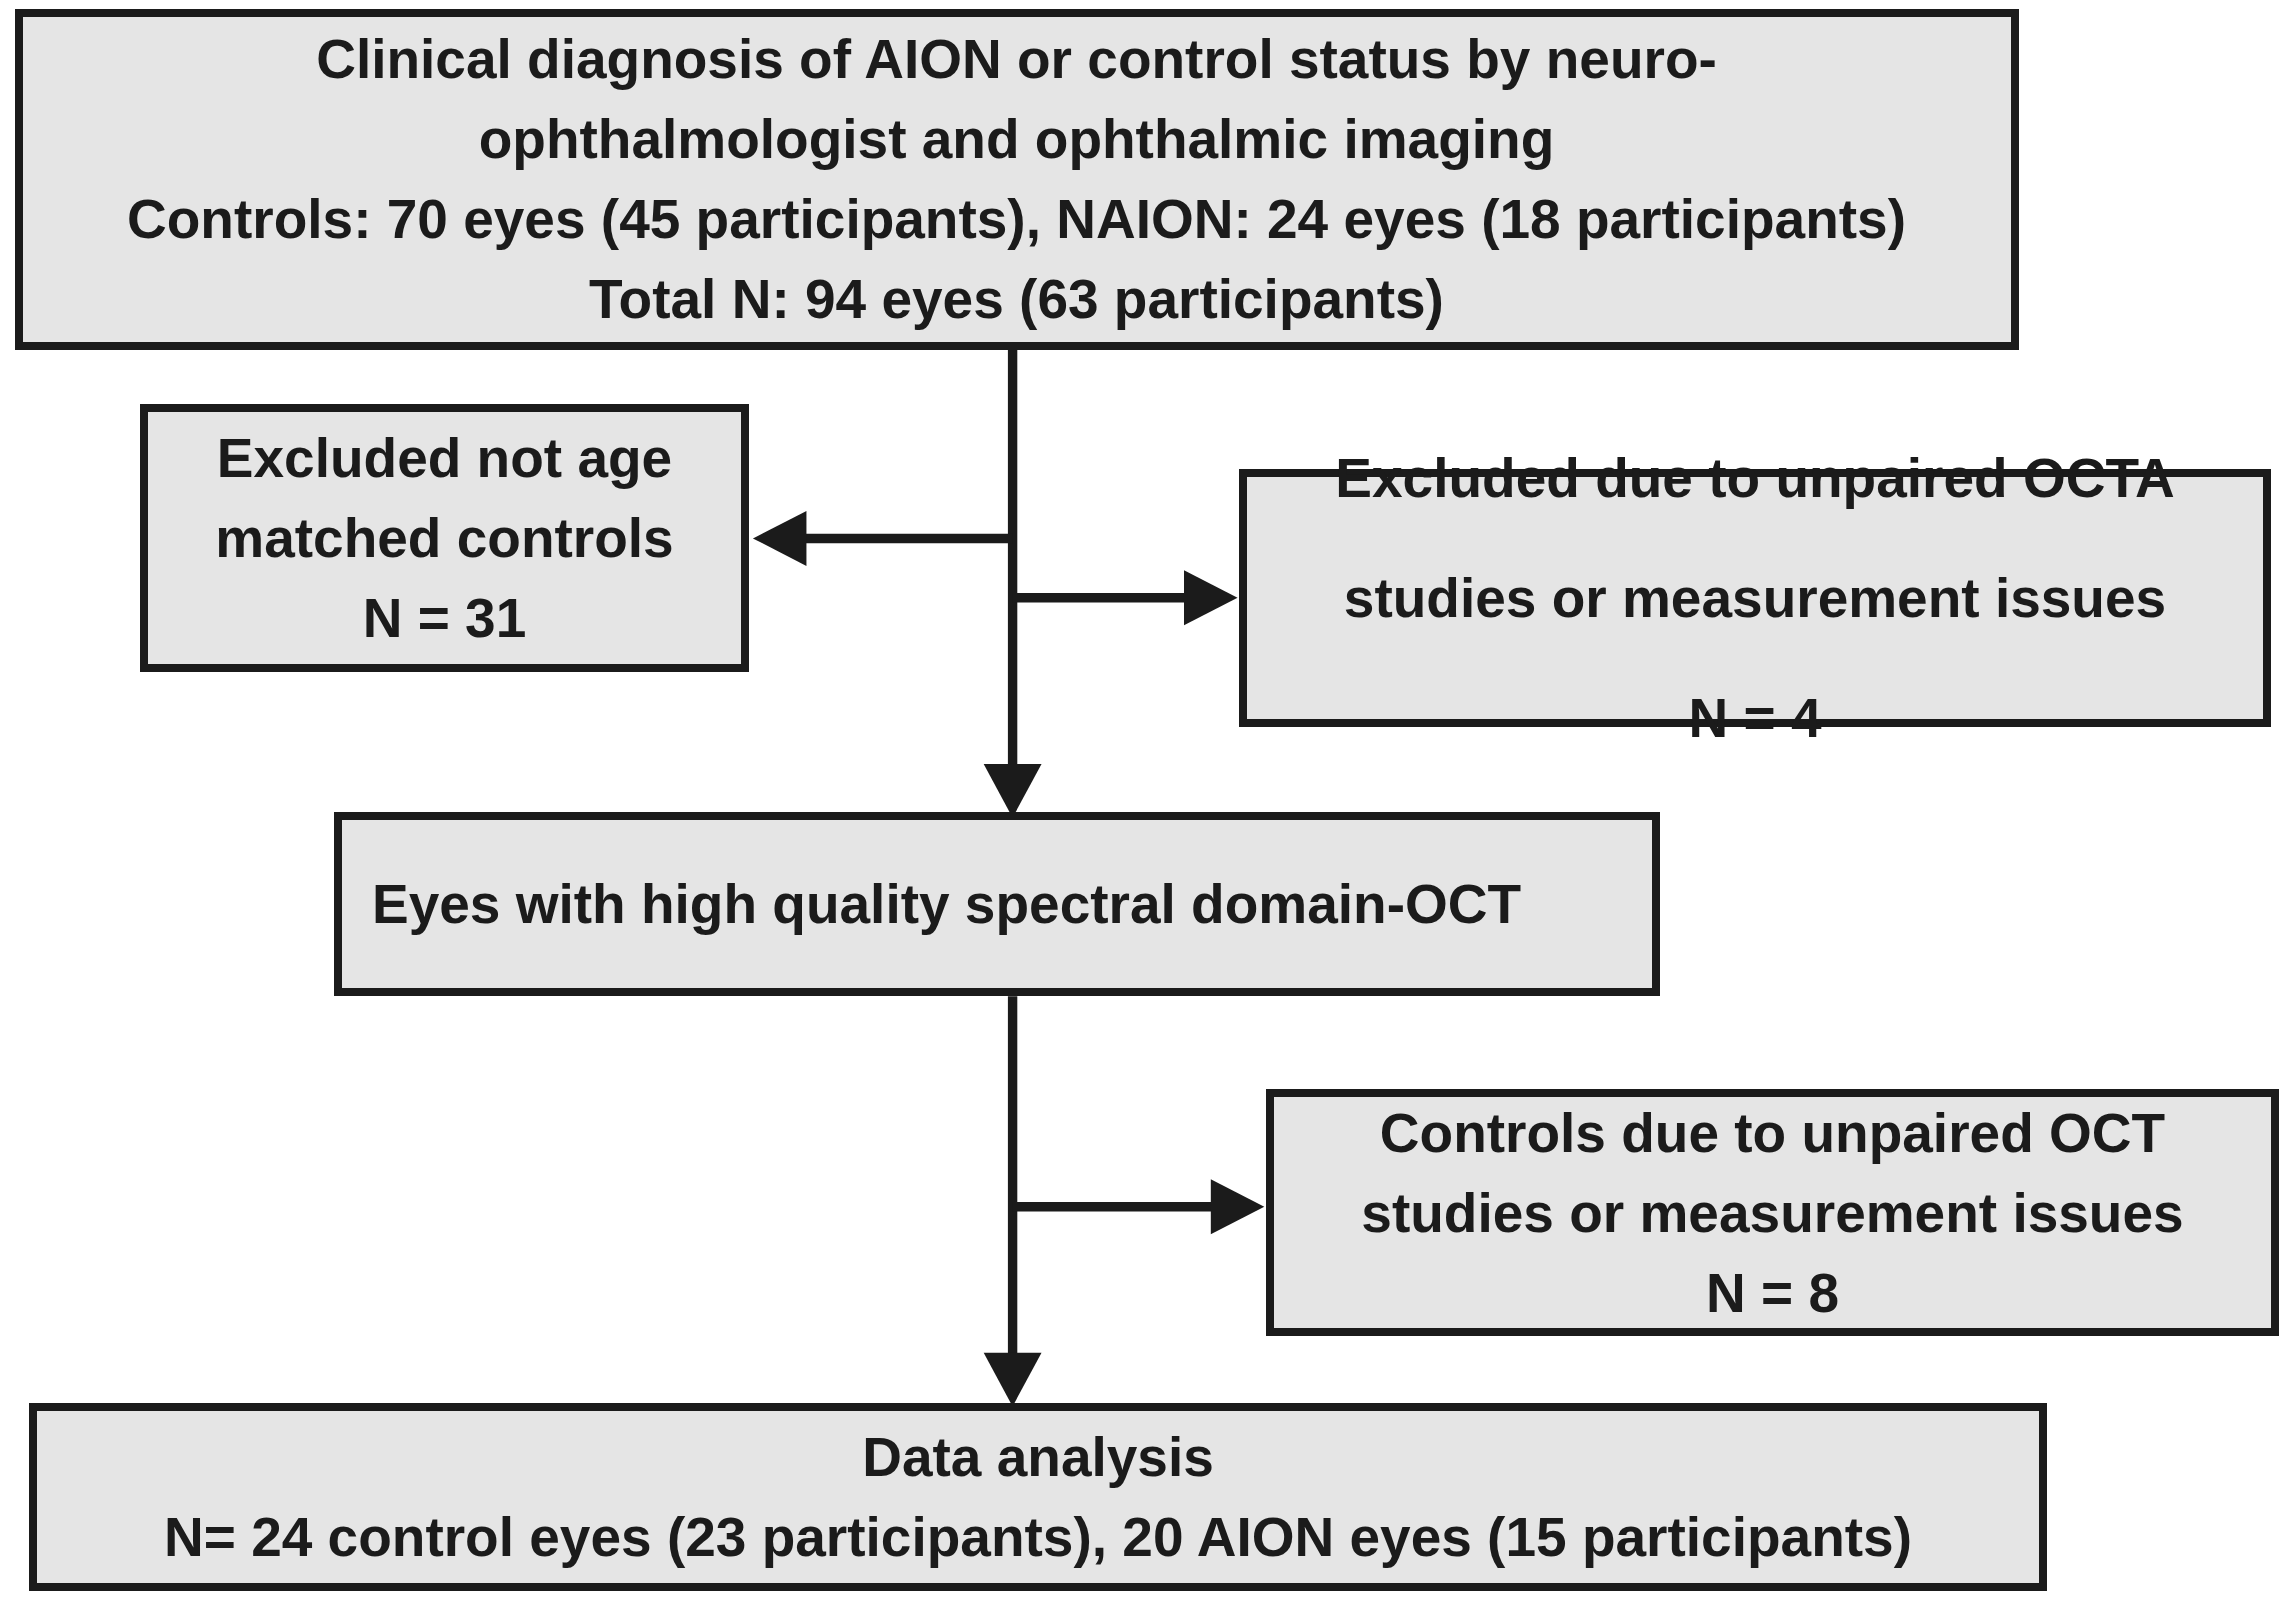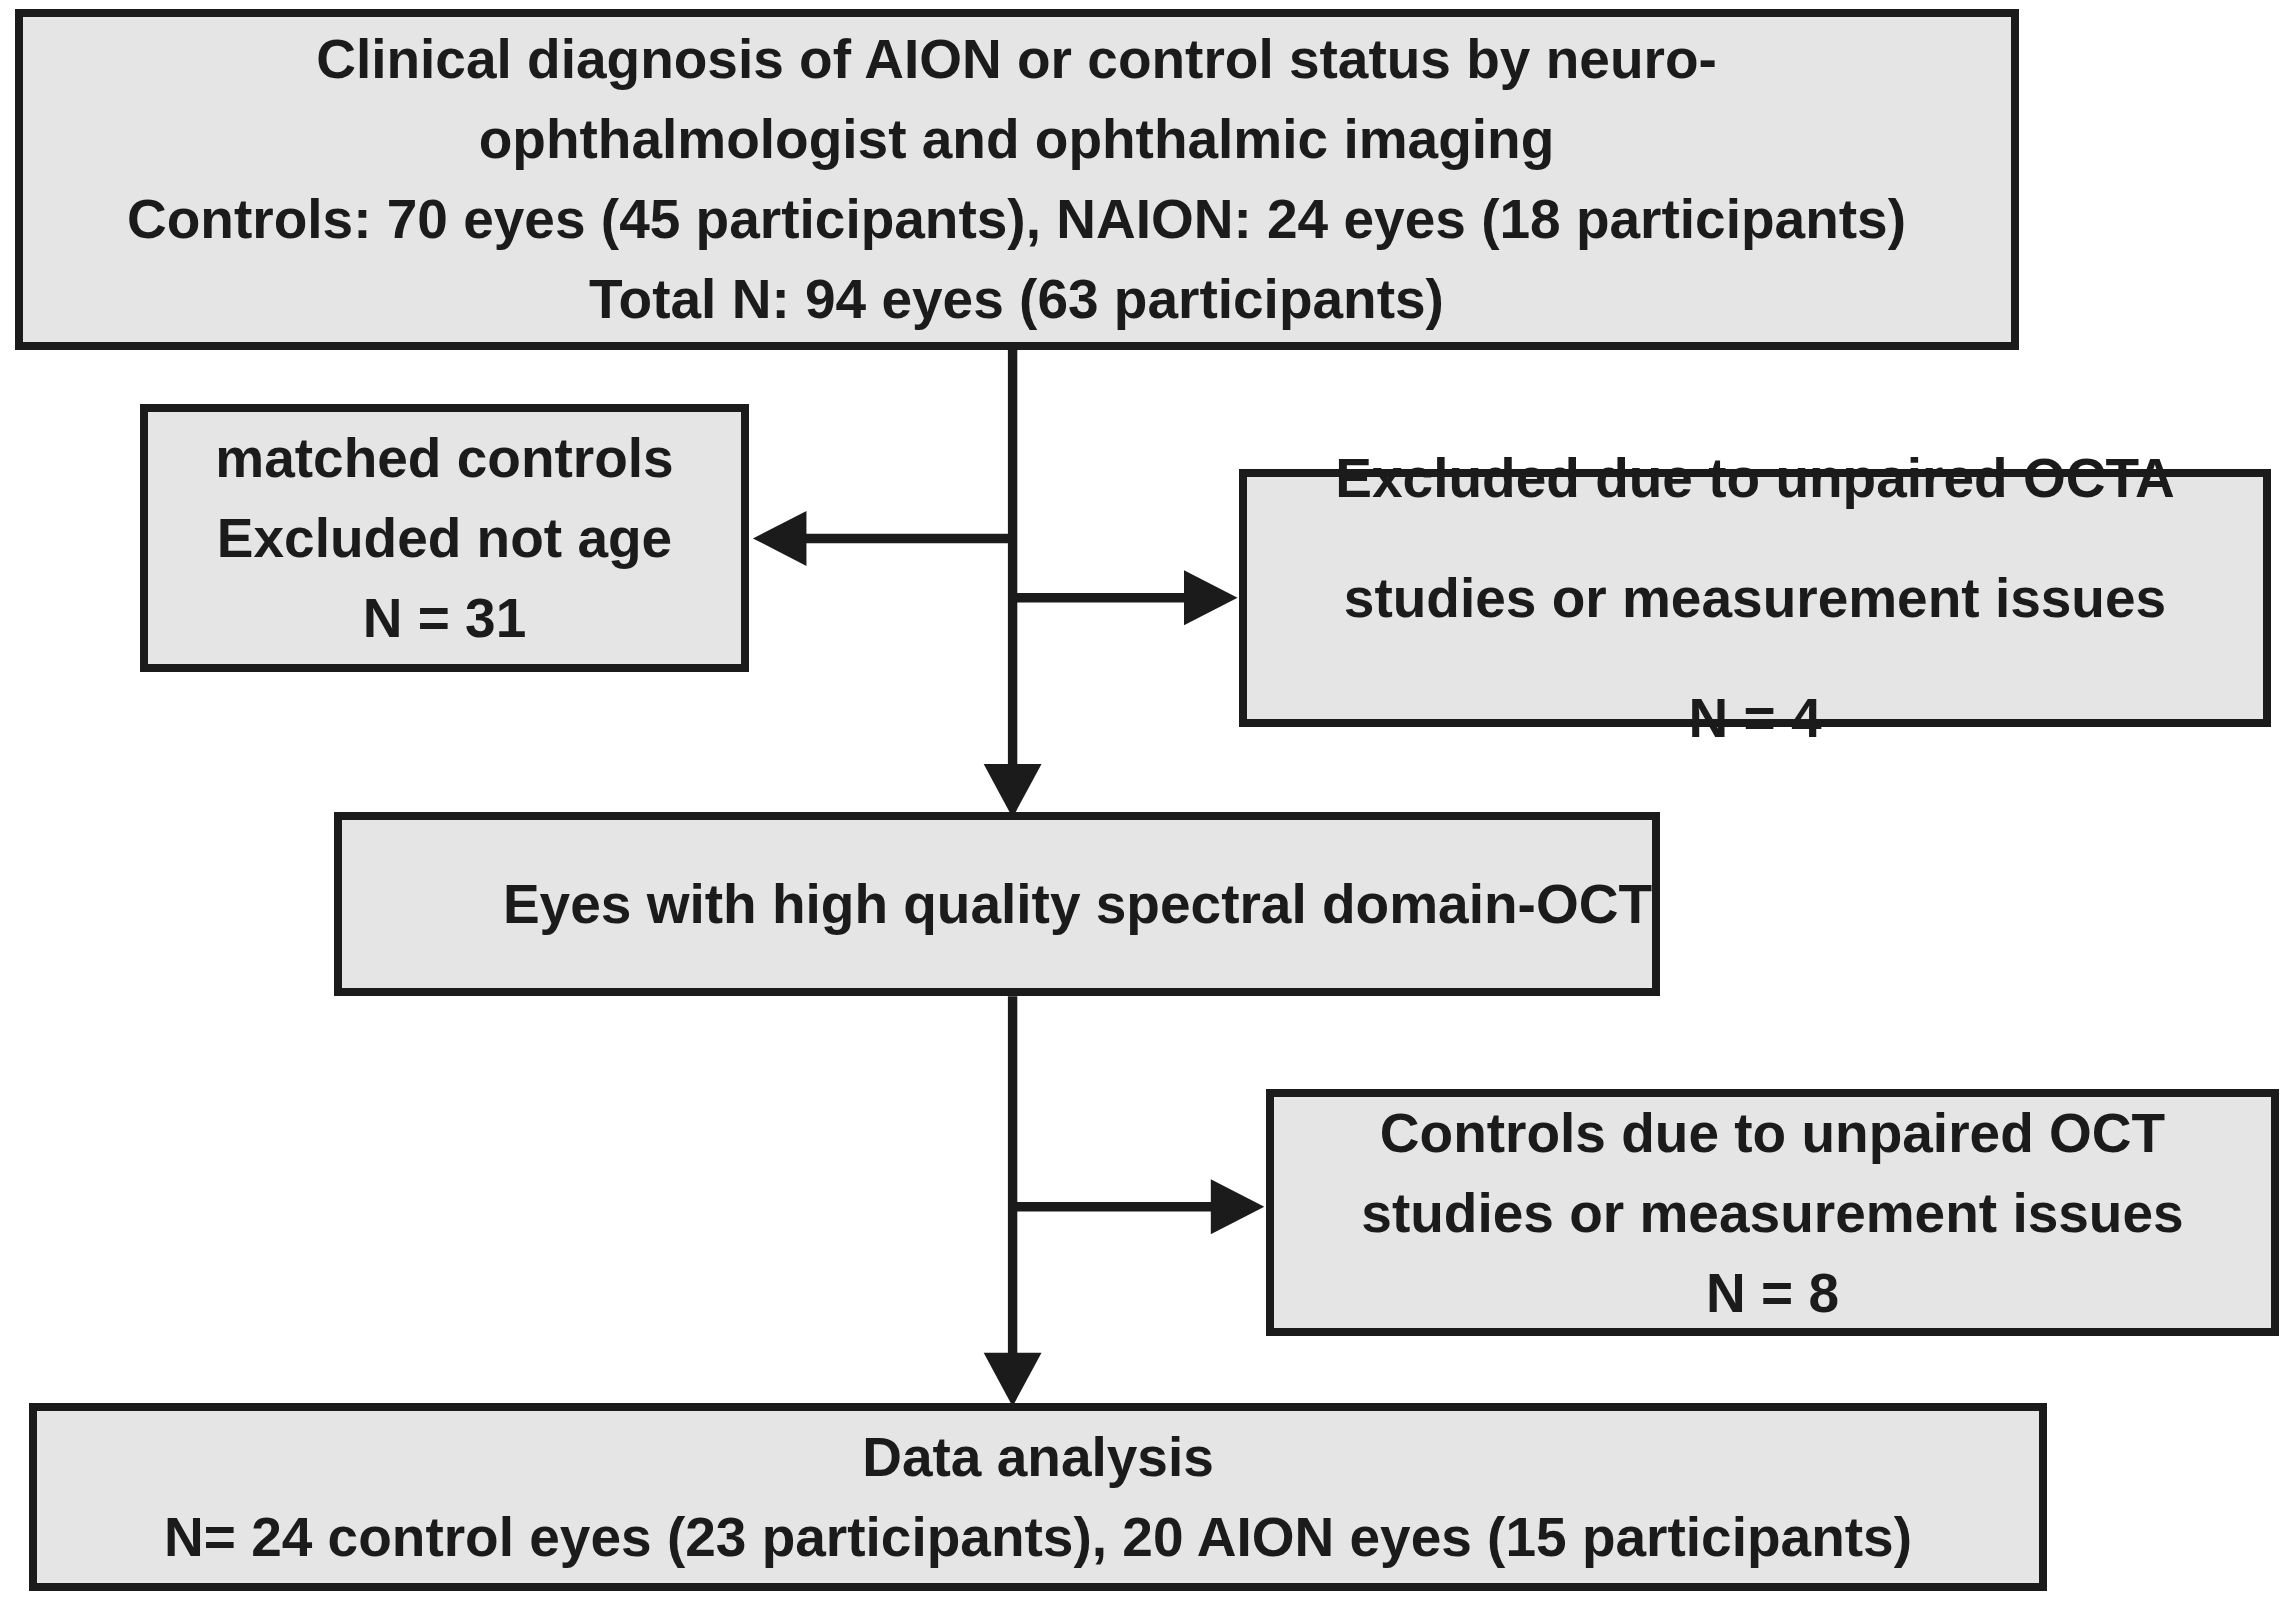--- a/index.html
+++ b/index.html
@@ -21,23 +21,23 @@
     display: flex;
     flex-direction: column;
     justify-content: center;
     align-items: center;
     text-align: center;
     font-size: 55px;
     line-height: 80px;
     white-space: nowrap;
   }
   .box--left {
-    align-items: flex-end;
+    align-items: flex-start;
     text-align: left;
-    padding-left: 22px;
+    padding-left: 30px;
   }
   .connectors {
     position: absolute;
     left: 0; top: 0;
     width: 2295px;
     height: 1602px;
     pointer-events: none;
   }
   .connectors path { stroke: #1b1b1b; stroke-width: 13; fill: none; }
   .connectors polygon { fill: #1b1b1b; stroke: none; }
@@ -66,22 +66,22 @@
   </svg>
 
   <div class="box" style="left:14.5px; top:8.7px; width:2004px; height:341px;">
     <div>Clinical diagnosis of AION or control status by neuro-</div>
     <div>ophthalmologist and ophthalmic imaging</div>
     <div>Controls: 70 eyes (45 participants), NAION: 24 eyes (18 participants)</div>
     <div>Total N: 94 eyes (63 participants)</div>
   </div>
 
   <div class="box" style="left:140px; top:404px; width:609px; height:268px;">
+    <div>Excluded not age</div>
     <div>matched controls</div>
-    <div>Excluded not age</div>
     <div>N = 31</div>
   </div>
 
   <div class="box" style="left:1239px; top:469px; width:1032px; height:258px;gap:40px;">
     <div>Excluded due to unpaired OCTA</div>
     <div>studies or measurement issues</div>
     <div>N = 4</div>
   </div>
 
   <div class="box box--left" style="left:334px; top:812px; width:1326px; height:184px;">

